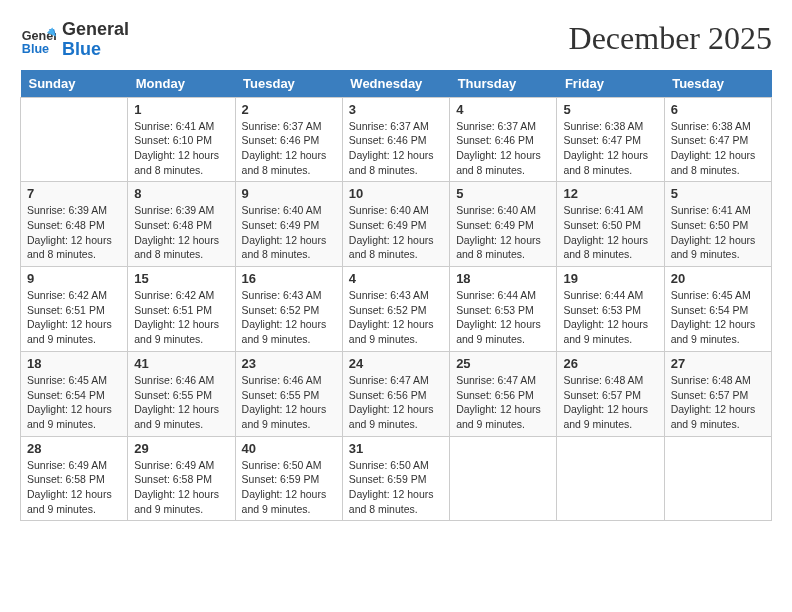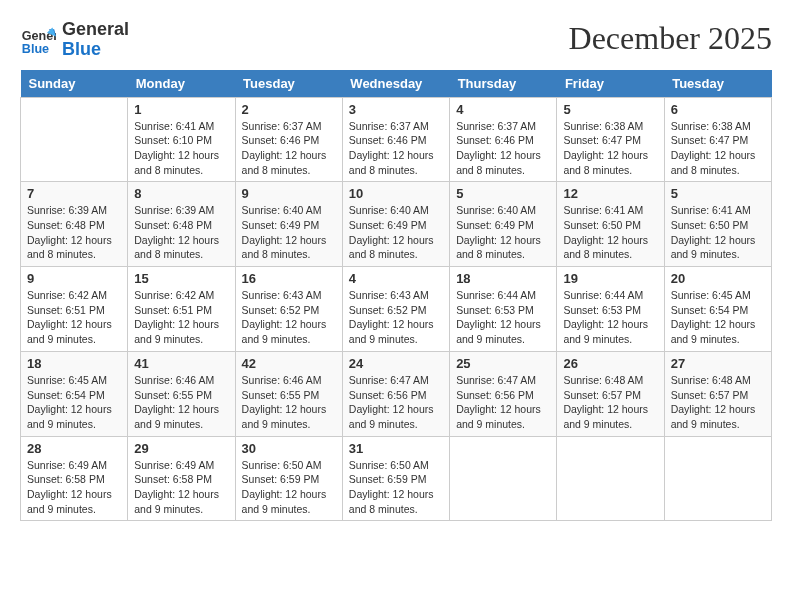--- a/index.html
+++ b/index.html
@@ -296,21 +296,21 @@
       </td>
         <td>
         <span class="date-num">41</span>
         <div class="cell-text">
           <span>Sunrise: 6:46 AM</span><br>
           <span>Sunset: 6:55 PM</span><br>
           <span>Daylight: 12 hours and 9 minutes.</span>
         </div>
       </td>
         <td>
-        <span class="date-num">42</span>
+        <span class="date-num">23</span>
         <div class="cell-text">
           <span>Sunrise: 6:46 AM</span><br>
           <span>Sunset: 6:55 PM</span><br>
           <span>Daylight: 12 hours and 9 minutes.</span>
         </div>
       </td>
         <td>
         <span class="date-num">24</span>
         <div class="cell-text">
           <span>Sunrise: 6:47 AM</span><br>
@@ -354,21 +354,21 @@
       </td>
         <td>
         <span class="date-num">29</span>
         <div class="cell-text">
           <span>Sunrise: 6:49 AM</span><br>
           <span>Sunset: 6:58 PM</span><br>
           <span>Daylight: 12 hours and 9 minutes.</span>
         </div>
       </td>
         <td>
-        <span class="date-num">30</span>
+        <span class="date-num">40</span>
         <div class="cell-text">
           <span>Sunrise: 6:50 AM</span><br>
           <span>Sunset: 6:59 PM</span><br>
           <span>Daylight: 12 hours and 9 minutes.</span>
         </div>
       </td>
         <td>
         <span class="date-num">31</span>
         <div class="cell-text">
           <span>Sunrise: 6:50 AM</span><br>

